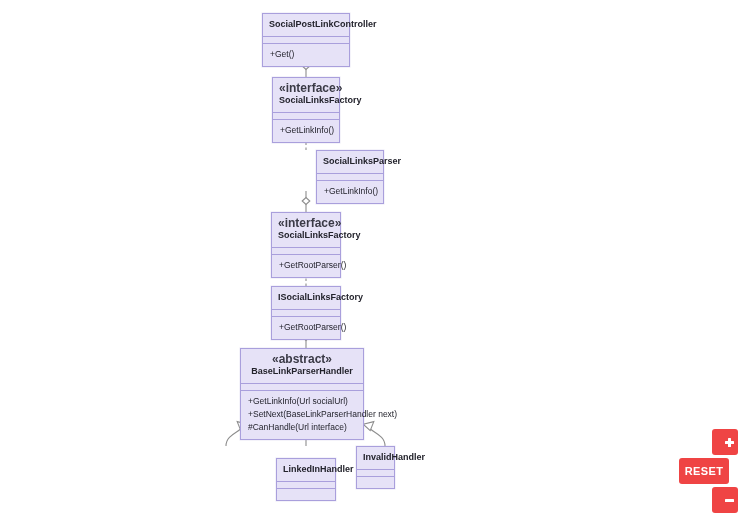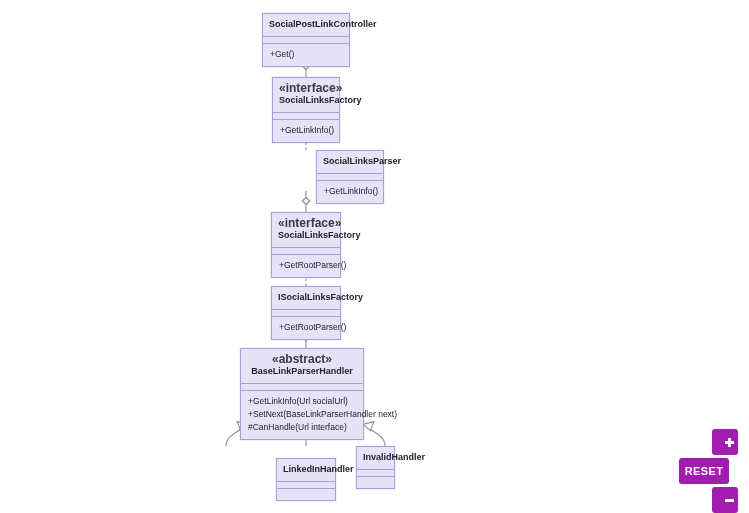--- a/index.html
+++ b/index.html
@@ -85,21 +85,21 @@
   
   #zoom-controls {
     position: absolute;
     right: 8px;
     bottom: 8px;
     width: 62px;
     height: 76px;
   }
   .zoom-btn {
     position: absolute;
-    background: #a21caf;
+    background: #ef4444;
     border: none;
     border-radius: 3px;
     padding: 13px;
     cursor: pointer;
     display: flex;
     align-items: center;
     justify-content: center;
   }
   #zoom-in-button, #zoom-out-button {
     width: 17px;

